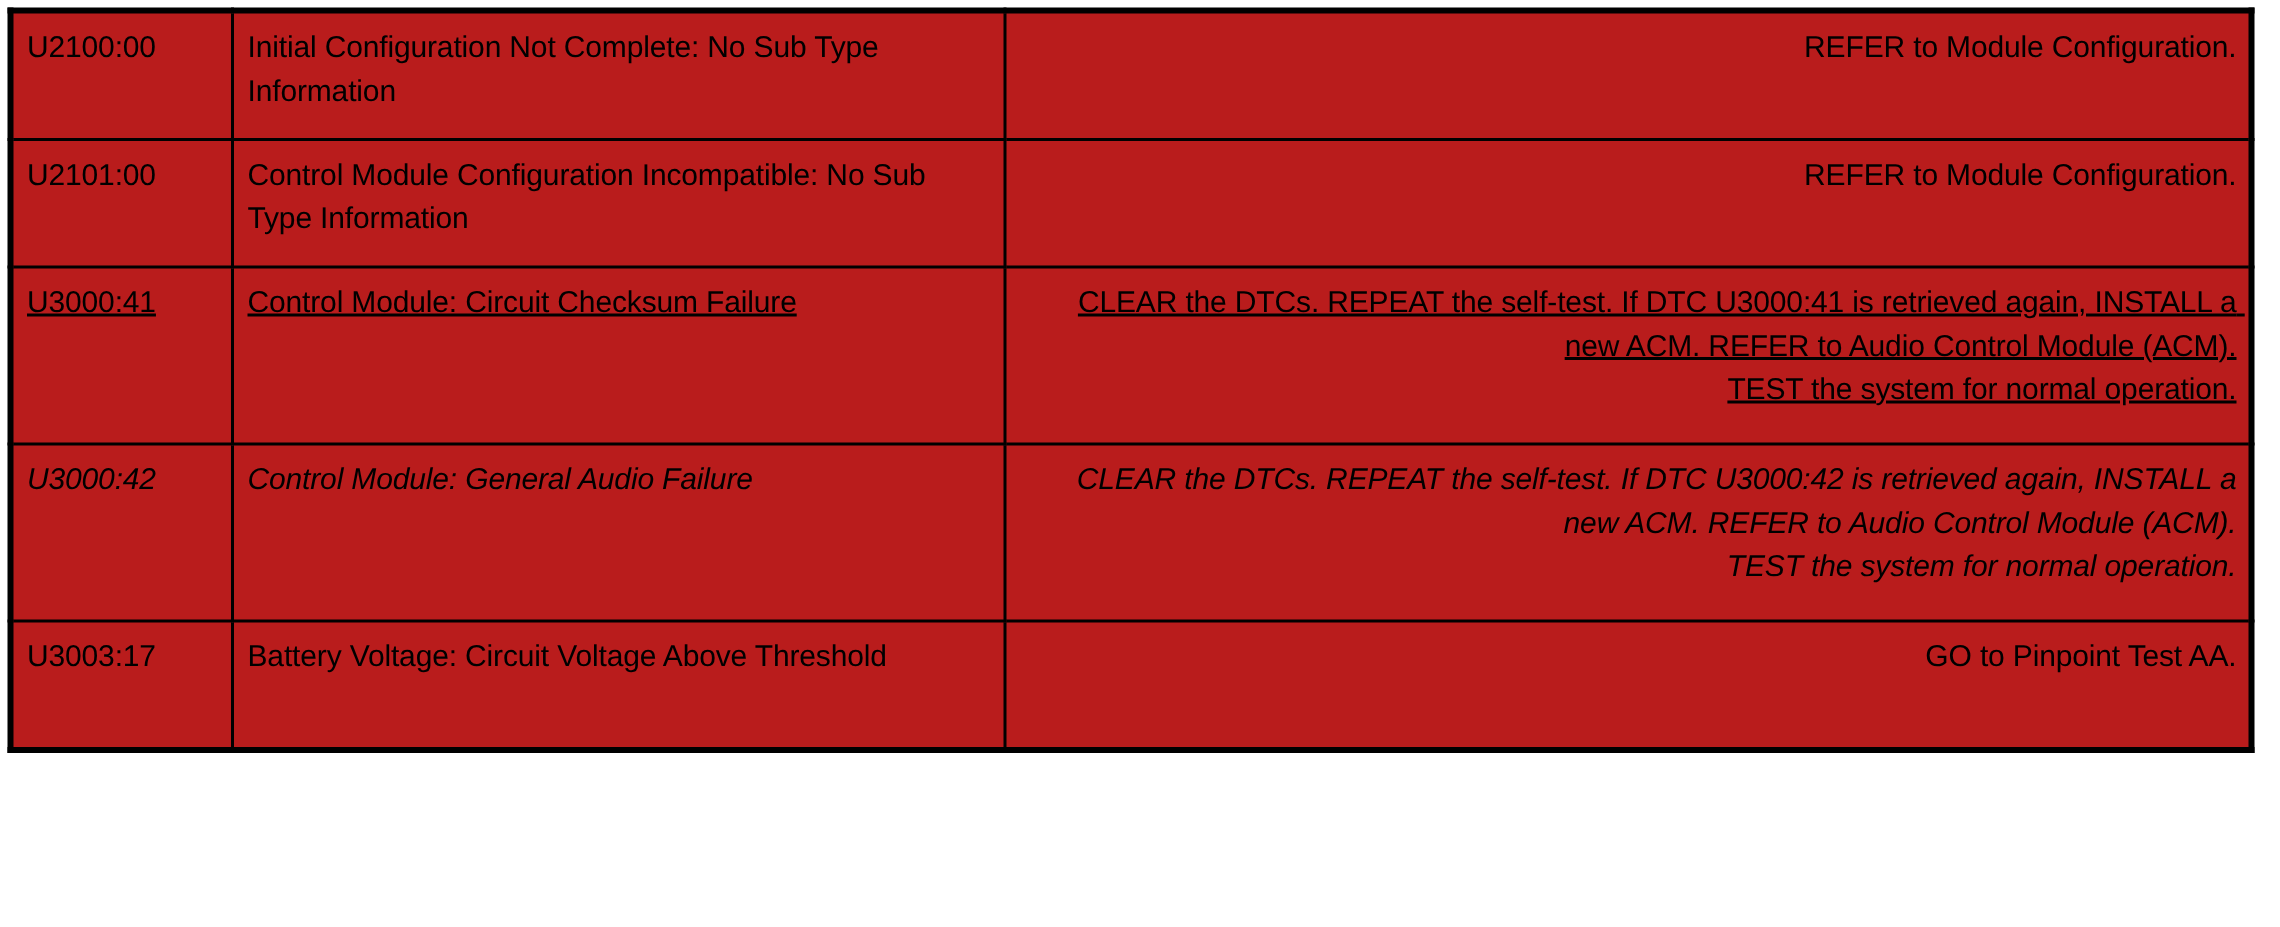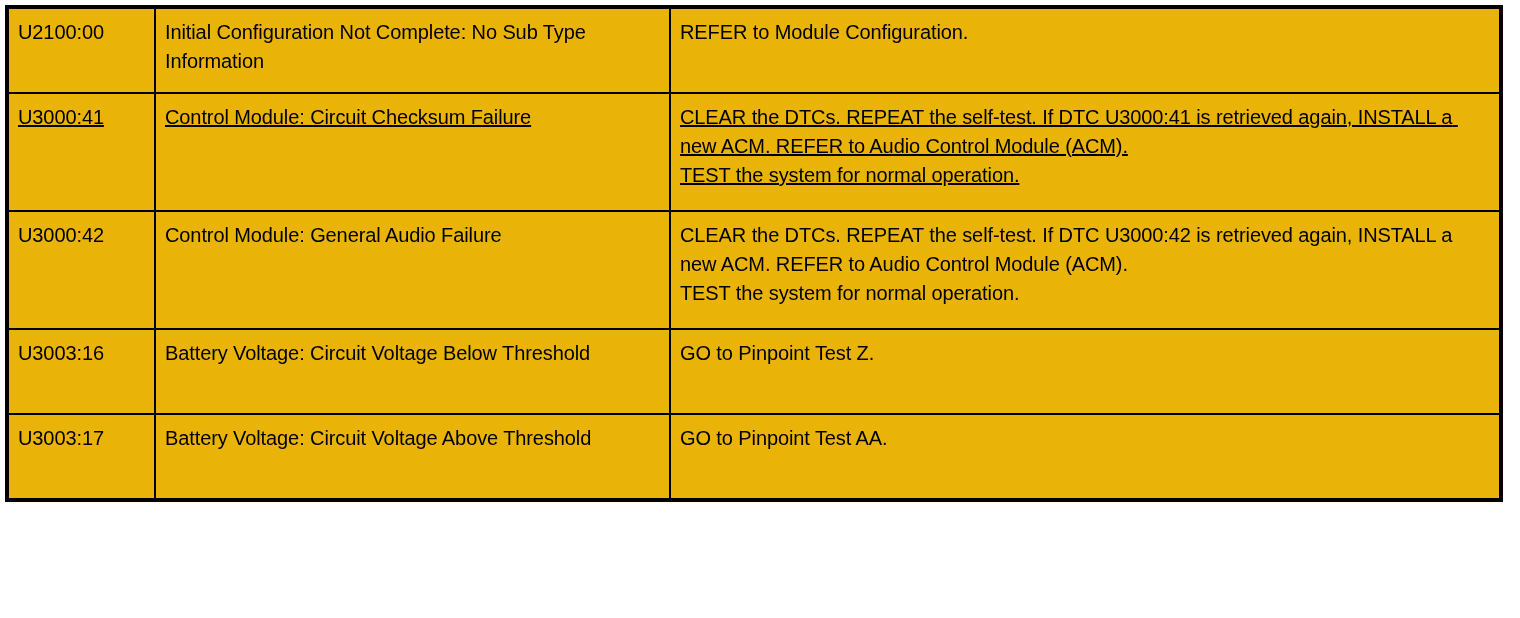--- a/index.html
+++ b/index.html
@@ -37,40 +37,41 @@
   .dtc-table td {
     border: 0;
     border-bottom: 2px solid #000000;
     border-right: 2px solid #000000;
     vertical-align: top;
     padding: 9px 8px 8px 9px;
     font-size: 20px;
     line-height: 29px;
     letter-spacing: -0.1px;
     color: #000000;
-    background: #eab308;
+    background: #b91c1c;
   }
 
   .dtc-table tr:last-child td {
     border-bottom: 0;
   }
   .dtc-table td:last-child {
     border-right: 0;
+    text-align: right;
   }
 
   
   .col-code   { width: 128px; padding-left: 14px; padding-right: 10px; white-space: nowrap; }
   .col-desc   { width: 496px; padding-left: 10px; }
   .col-action { padding-left: 11px; }
 
   
   .r1 td { height: 66px; }
   .r2 td { height: 66px; }
   .r3 td { height: 99px; text-decoration: underline; }
-  .r4 td { height: 99px; }
+  .r4 td { height: 99px; font-style: italic; }
   .r5 td { height: 66px; }
   .r6 td { height: 66px; }
   .r7 td { height: 66px; }
 
   .cell-line { display: block; white-space: pre-wrap; }
 </style>
 </head>
 <body>
 
 <div class="page">
@@ -83,20 +84,31 @@
           <span class="cell-line">U2100:00</span>
         </td>
         <td class="col-desc">
           <span class="cell-line">Initial Configuration Not Complete: No Sub Type Information</span>
         </td>
         <td class="col-action">
           <span class="cell-line">REFER to Module Configuration.</span>
         </td>
       </tr>
 
+      <tr class="r2">
+        <td class="col-code">
+          <span class="cell-line">U2101:00</span>
+        </td>
+        <td class="col-desc">
+          <span class="cell-line">Control Module Configuration Incompatible: No Sub Type Information</span>
+        </td>
+        <td class="col-action">
+          <span class="cell-line">REFER to Module Configuration.</span>
+        </td>
+      </tr>
 
       <tr class="r3">
         <td class="col-code">
           <span class="cell-line">U3000:41</span>
         </td>
         <td class="col-desc">
           <span class="cell-line">Control Module: Circuit Checksum Failure</span>
         </td>
         <td class="col-action">
           <span class="cell-line">CLEAR the DTCs. REPEAT the self-test. If DTC U3000:41 is retrieved again, INSTALL a new ACM. REFER to Audio Control Module (ACM).
@@ -111,31 +123,20 @@
         <td class="col-desc">
           <span class="cell-line">Control Module: General Audio Failure</span>
         </td>
         <td class="col-action">
           <span class="cell-line">CLEAR the DTCs. REPEAT the self-test. If DTC U3000:42 is retrieved again, INSTALL a new ACM. REFER to Audio Control Module (ACM).
 TEST the system for normal operation.</span>
         </td>
       </tr>
 
 
-      <tr class="r6">
-        <td class="col-code">
-          <span class="cell-line">U3003:16</span>
-        </td>
-        <td class="col-desc">
-          <span class="cell-line">Battery Voltage: Circuit Voltage Below Threshold</span>
-        </td>
-        <td class="col-action">
-          <span class="cell-line">GO to Pinpoint Test Z.</span>
-        </td>
-      </tr>
 
       <tr class="r7">
         <td class="col-code">
           <span class="cell-line">U3003:17</span>
         </td>
         <td class="col-desc">
           <span class="cell-line">Battery Voltage: Circuit Voltage Above Threshold</span>
         </td>
         <td class="col-action">
           <span class="cell-line">GO to Pinpoint Test AA.</span>

